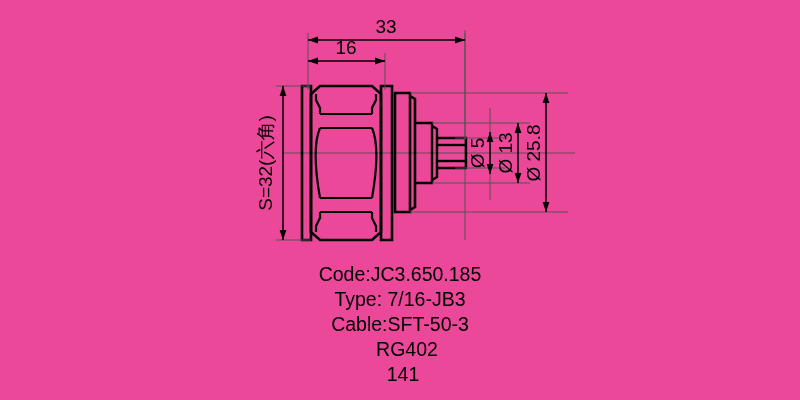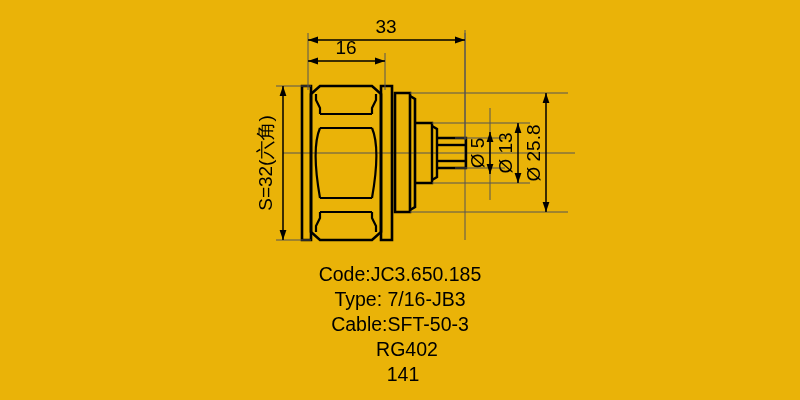--- a/index.html
+++ b/index.html
@@ -4,21 +4,21 @@
 <style>
   html, body {
     margin: 0;
     padding: 0;
     background: #ffffff;
   }
   #page {
     position: relative;
     width: 800px;
     height: 400px;
-    background: #eab308;
+    background: #ec4899;
     overflow: hidden;
     font-family: "Liberation Sans", sans-serif;
   }
   #drawing-svg {
     position: absolute;
     left: 0;
     top: 0;
     width: 800px;
     height: 400px;
   }

